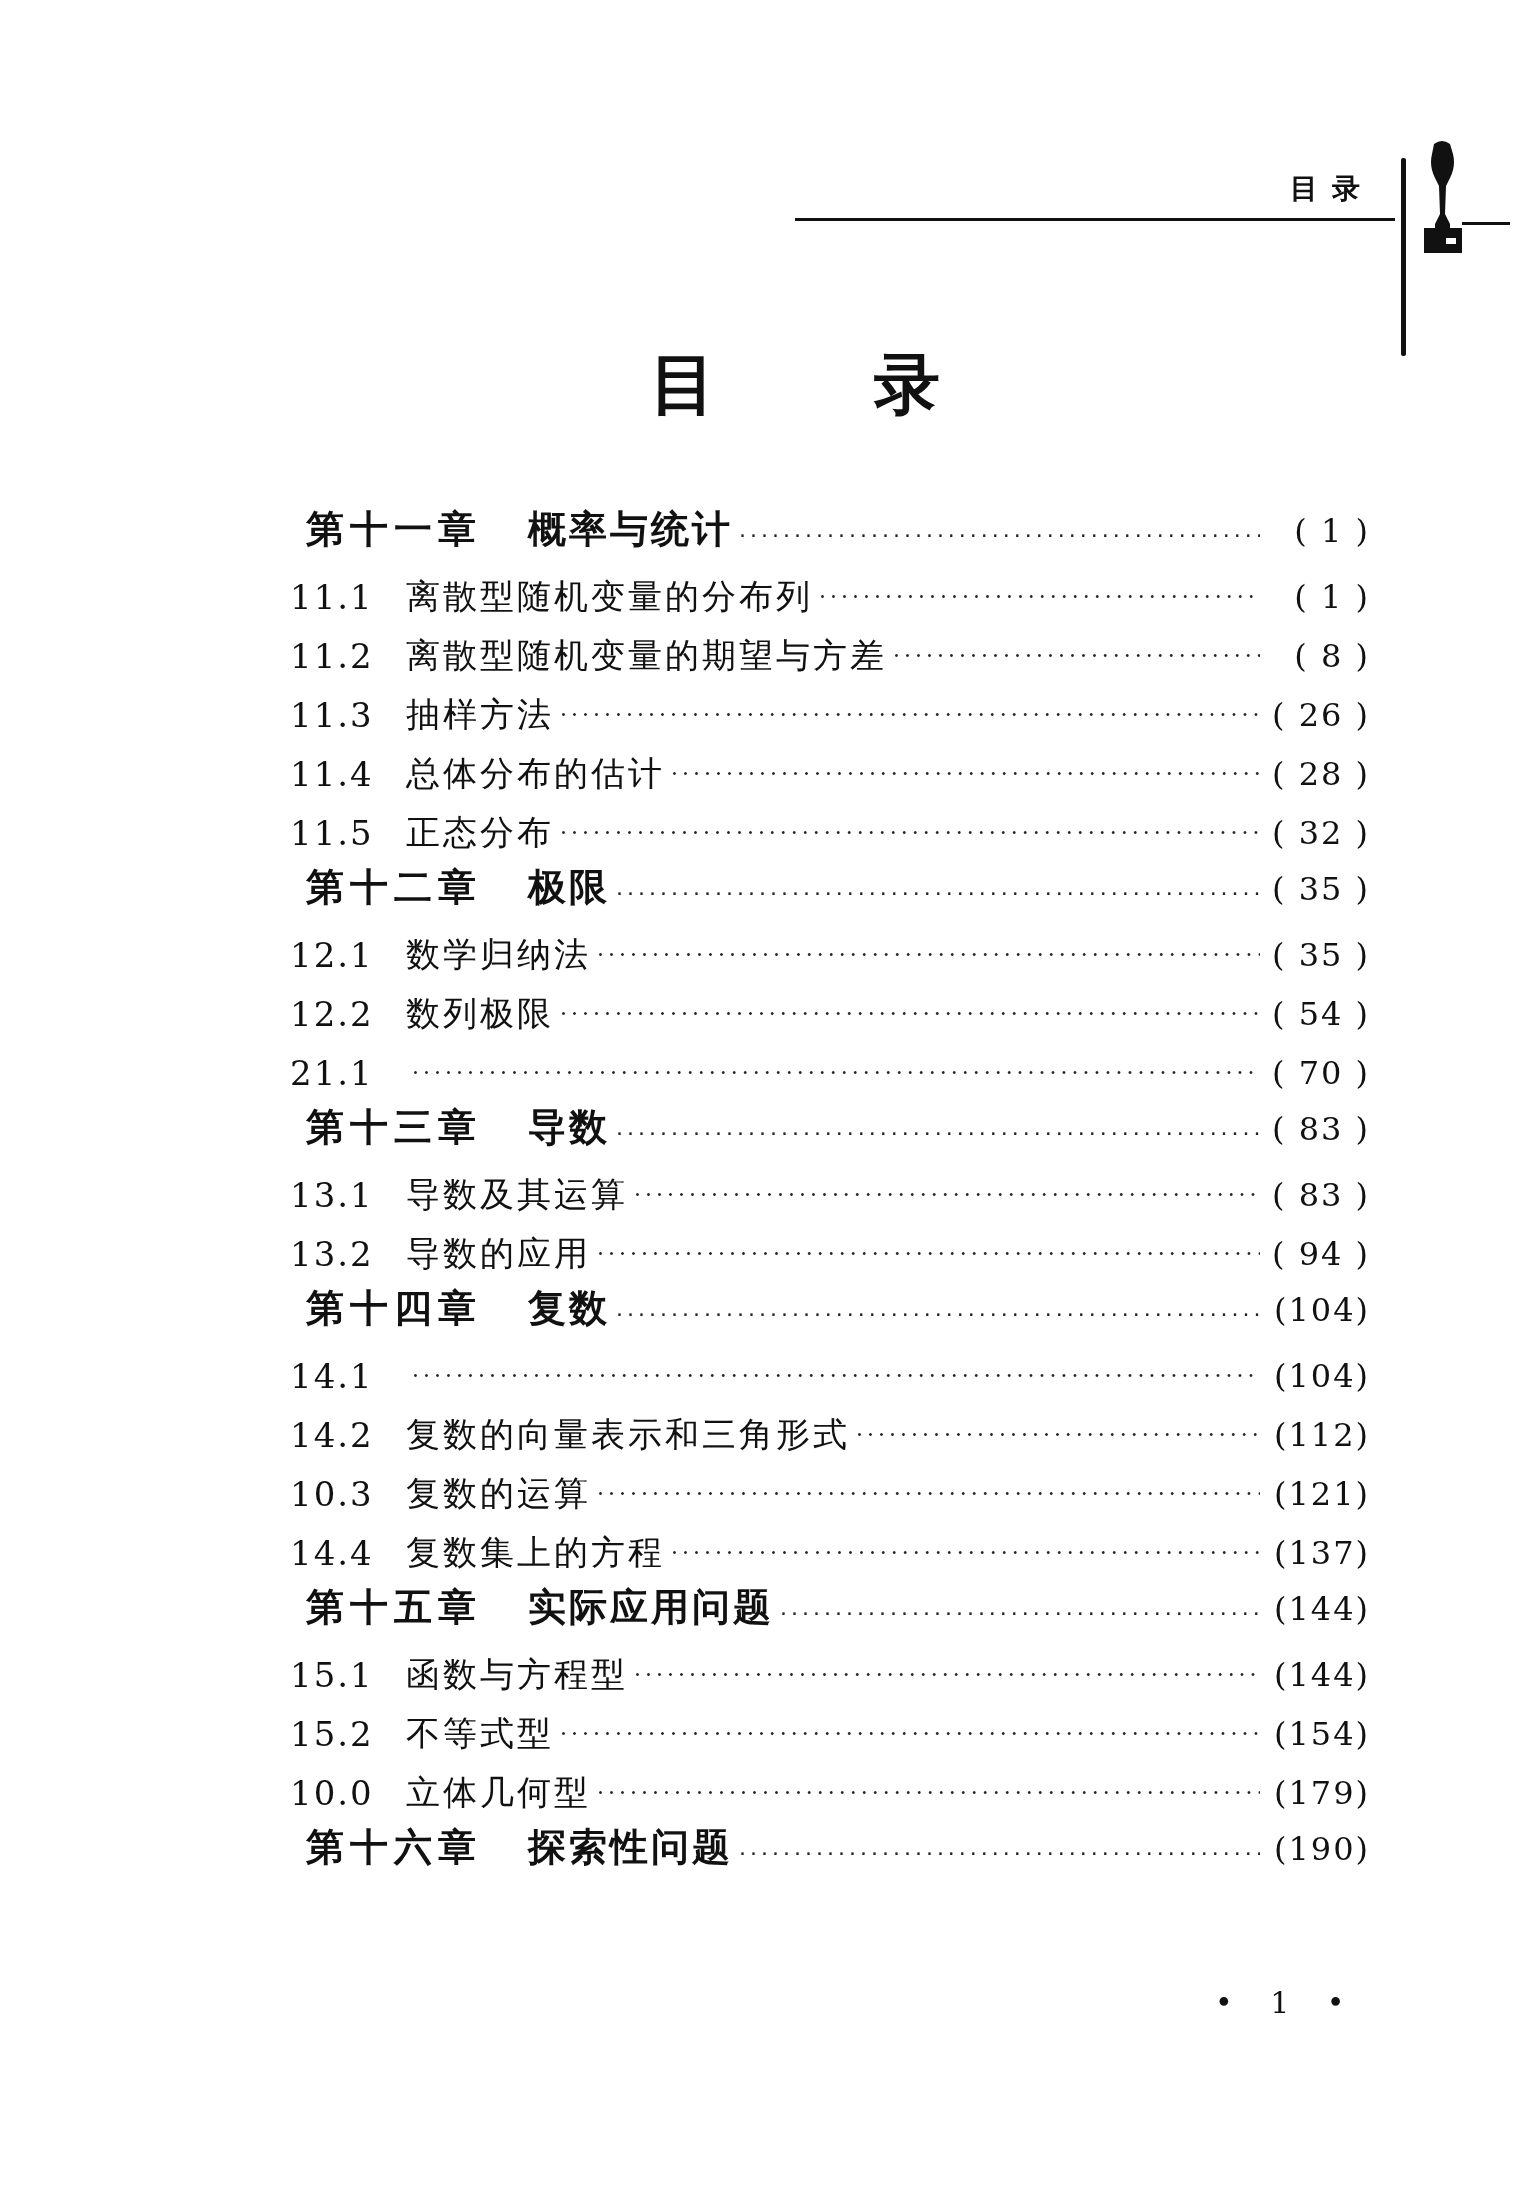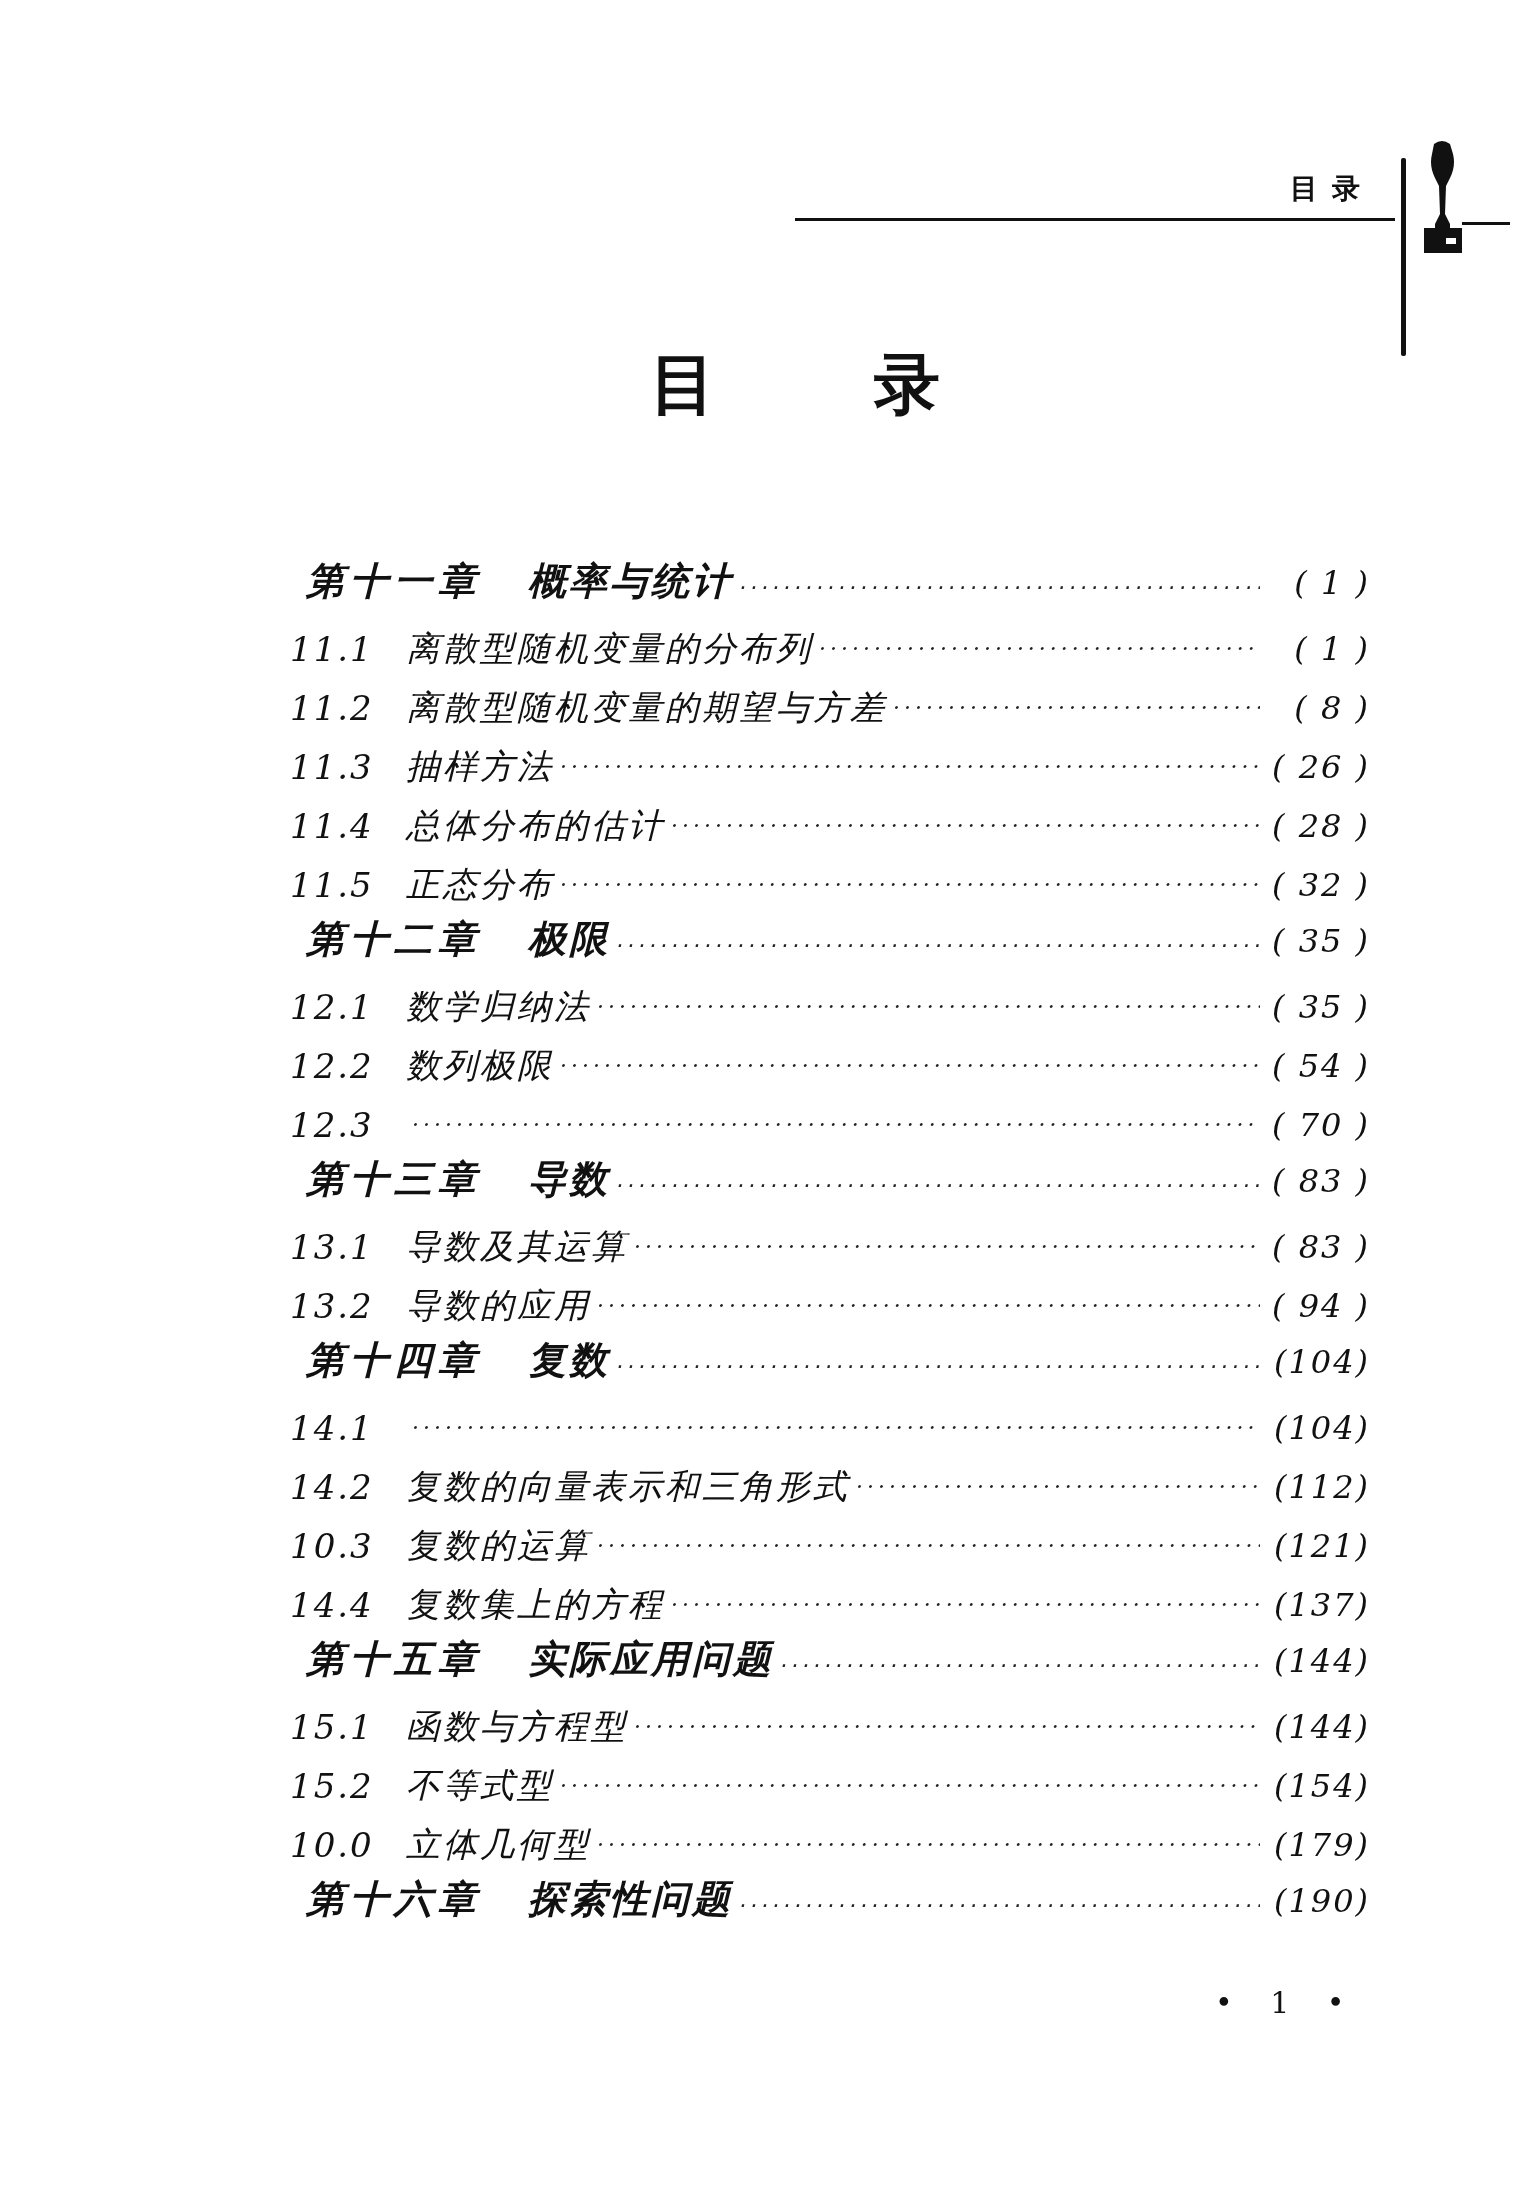--- a/index.html
+++ b/index.html
@@ -23,21 +23,21 @@
       position: absolute; left: 1401px; top: 158px; width: 5px; height: 198px; background: #111; border-radius: 2px;
     }
     .trophy {
       position: absolute; left: 1420px; top: 140px; width: 45px; height: 115px;
     }
     .page-title {
       position: absolute; left: 650px; top: 340px; font-size: 66px; font-weight: bold;
       font-family: "DejaVu Sans", sans-serif; letter-spacing: 158px; color: #111;
     }
     .toc {
-      position: absolute; left: 290px; top: 556px; width: 1080px; font-style: italic;
+      position: absolute; left: 290px; top: 504px; width: 1080px;
     }
     .row {
       display: flex; align-items: baseline; white-space: nowrap; overflow: hidden;
     }
     .row.chapter { height: 63px; font-size: 38px; font-weight: bold; font-family: "DejaVu Sans", sans-serif; padding-left: 16px; }
     .row.section { height: 59px; font-size: 34px; align-items: center; }
     .num { display: inline-block; width: 116px; font-family: "DejaVu Serif", serif; font-weight: normal; letter-spacing: 2px; }
     .chapter .cnum { display: inline-block; width: 222px; letter-spacing: 6px; }
     .title { letter-spacing: 3px; }
     .leader {
@@ -120,21 +120,21 @@
       <span class="leader"></span>
       <span class="page">( 35 )</span>
     </div>
     <div class="row section">
       <span class="num">12.2</span>
       <span class="title">数列极限</span>
       <span class="leader"></span>
       <span class="page">( 54 )</span>
     </div>
     <div class="row section">
-      <span class="num">12.3</span>
+      <span class="num">21.1</span>
       <span class="leader"></span>
       <span class="page">( 70 )</span>
     </div>
     <div class="row chapter">
       <span class="cnum">第十三章</span>
       <span class="title">导数</span>
       <span class="leader"></span>
       <span class="page">( 83 )</span>
     </div>
     <div class="row section">

